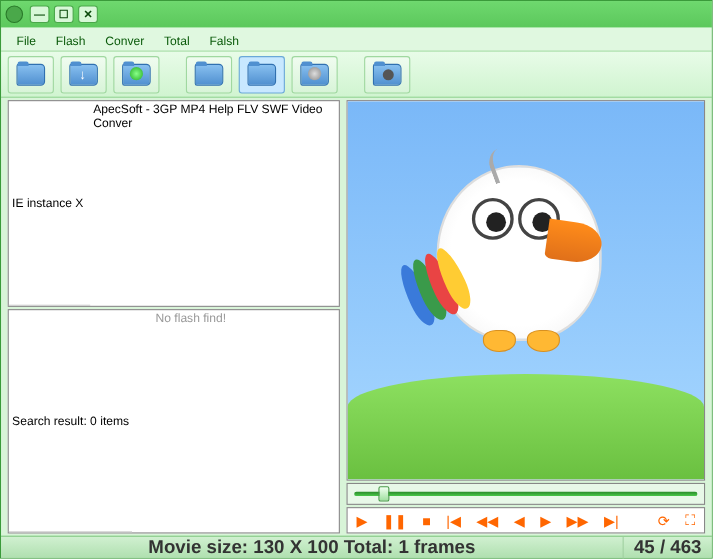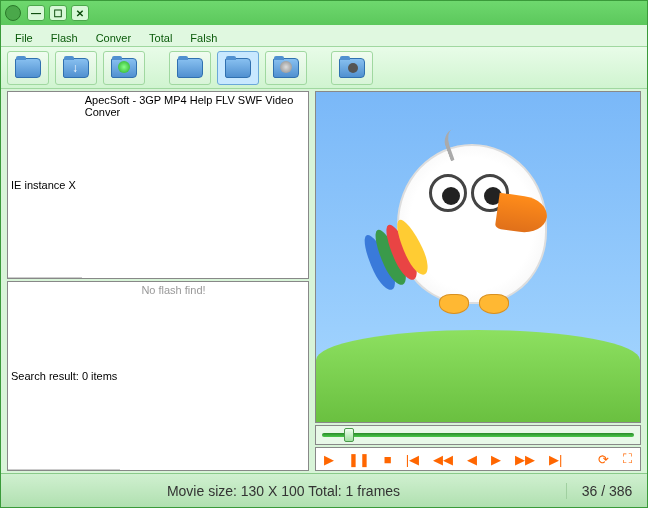--- a/index.html
+++ b/index.html
@@ -47,21 +47,21 @@
 .feather { width: 18px; height: 60px; border-radius: 50% 50% 50% 50% / 60% 60% 40% 40%; margin-right: -6px; }
 .f1 { background: #ffcc33; } .f2 { background: #e94444; } .f3 { background: #3a9a4a; } .f4 { background: #3a7ada; }
 .bird-foot { position: absolute; width: 30px; height: 20px; background: #ffb833; border-radius: 40% 40% 50% 50%; bottom: -12px; border: 1px solid #d89020; }
 .bird-foot.l { left: 40px; } .bird-foot.r { left: 80px; }
 .slider-row { height: 20px; background: #e8f8e8; border: 1px solid #888; display: flex; align-items: center; padding: 0 6px; }
 .slider-track { flex: 1; height: 4px; background: linear-gradient(#2a8a2a, #4ac84a); border-radius: 2px; position: relative; }
 .slider-thumb { position: absolute; left: 7%; top: -5px; width: 10px; height: 14px; background: linear-gradient(#f0fff0, #a0e0a0); border: 1px solid #4a9a4a; border-radius: 2px; cursor: pointer; }
 .controls-row { height: 24px; background: #fff; border: 1px solid #888; display: flex; align-items: center; padding: 0 8px; gap: 14px; }
 .ctrl-btn { color: #ff6600; font-size: 13px; cursor: pointer; display: flex; align-items: center; }
 .ctrl-sep { flex: 1; }
-.statusbar { height: 34px; background: linear-gradient(#d0f0d0, #b0e0b0); border-top: 1px solid #8aca8a; display: flex; align-items: center; font-size: 14px; color: #333; }
+.statusbar { height: 20px; background: linear-gradient(#d0f0d0, #b0e0b0); border-top: 1px solid #8aca8a; display: flex; align-items: center; font-size: 17px; color: #333; font-weight: bold; }
 .status-left { flex: 1; text-align: center; border-right: 1px solid #a0d0a0; }
 .status-right { width: 80px; text-align: center; }
 </style>
 </head>
 <body>
 
 <div class="window">
 
   <div class="titlebar">
     <div class="title-icon"></div>
@@ -165,16 +165,16 @@
         <span class="ctrl-btn">▶|</span>
         <span class="ctrl-sep"></span>
         <span class="ctrl-btn">⟳</span>
         <span class="ctrl-btn">⛶</span>
       </div>
     </div>
   </div>
 
   <div class="statusbar">
     <div class="status-left">Movie size: 130 X 100 Total: 1 frames</div>
-    <div class="status-right">36 / 386</div>
+    <div class="status-right">45 / 463</div>
   </div>
 
 </div>
 
 </body></html>

